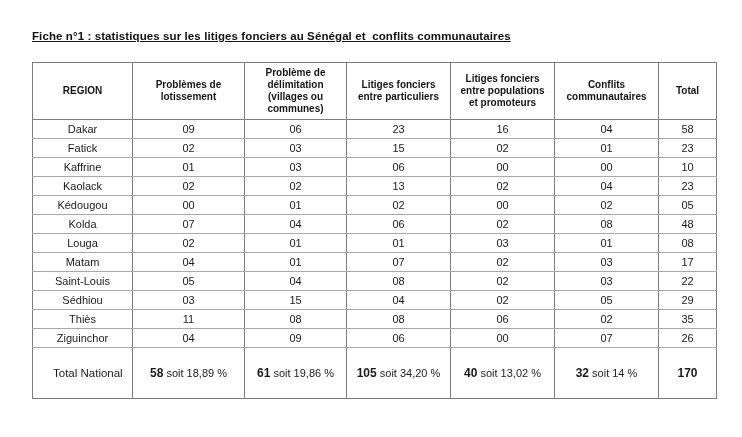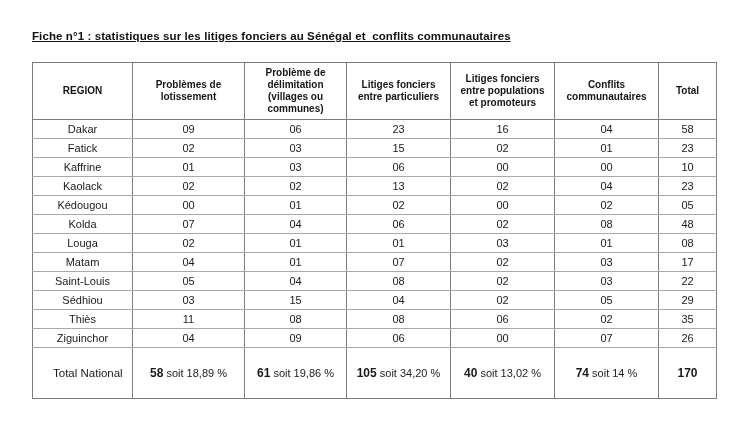--- a/index.html
+++ b/index.html
@@ -261,21 +261,21 @@
         </td>
         <td class="total-num-cell">
           <span class="tot-val">105</span>
           <span class="tot-suffix">soit 34,20 %</span>
         </td>
         <td class="total-num-cell">
           <span class="tot-val">40</span>
           <span class="tot-suffix">soit 13,02 %</span>
         </td>
         <td class="total-num-cell">
-          <span class="tot-val">74</span>
+          <span class="tot-val">32</span>
           <span class="tot-suffix">soit 14 %</span>
         </td>
         <td class="total-num-cell">
           <span class="tot-val">170</span>
           <span class="tot-suffix"></span>
         </td>
       </tr>
     </tfoot>
   </table>
 

